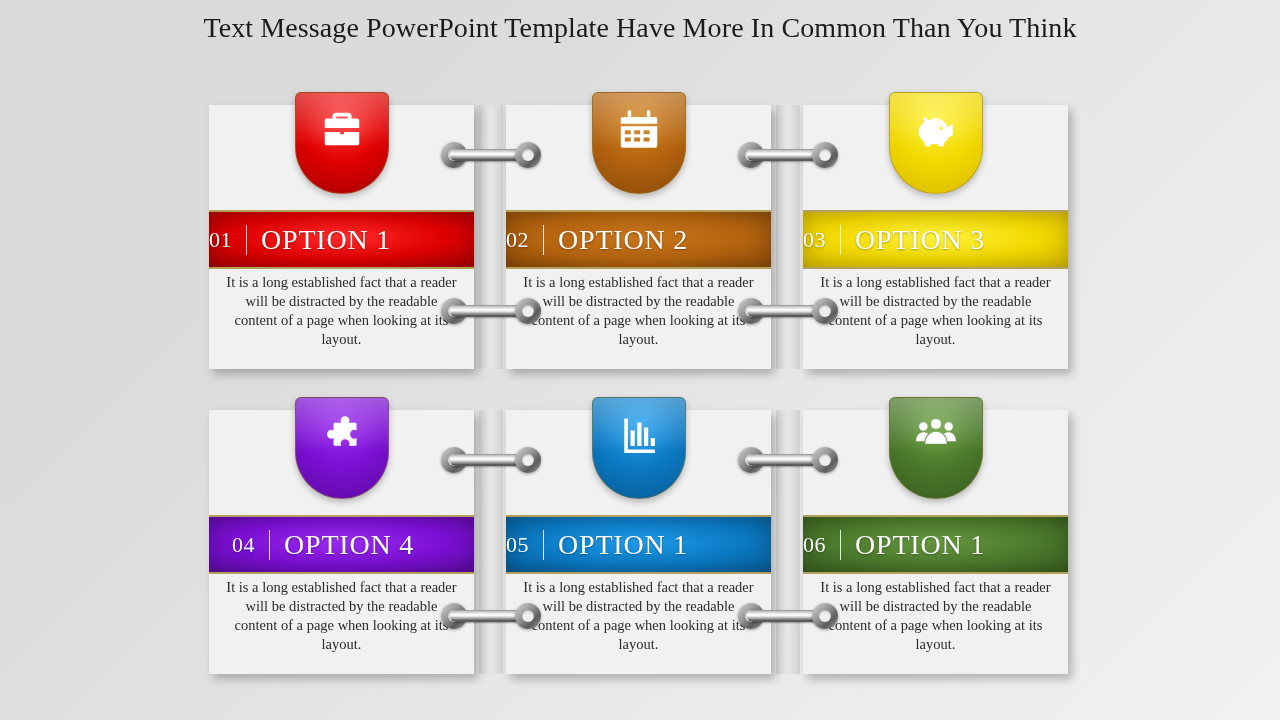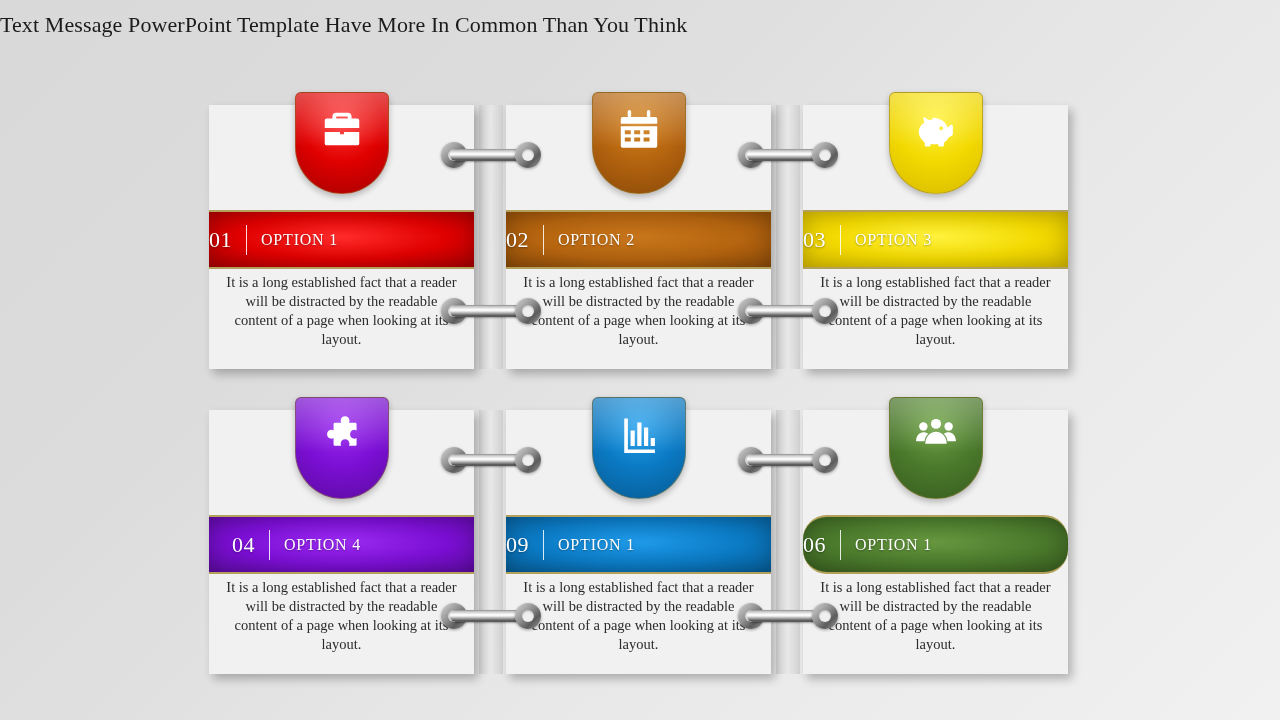--- a/index.html
+++ b/index.html
@@ -7,23 +7,23 @@
   body {
     font-family:"Liberation Serif", serif;
     background:linear-gradient(135deg, #d9d9d9 0%, #dcdcdc 30%, #e8e8e8 62%, #f1f1f1 100%);
   }
 
   #slide { position:relative; width:1280px; height:720px; }
 
   
   .slide-title {
     position:absolute; top:12px; left:0; width:1280px;
-    text-align:left;
+    text-align:center;
     font-family:"Liberation Serif", serif;
-    font-size:22px; font-weight:400; letter-spacing:.1px;
+    font-size:28px; font-weight:400; letter-spacing:.1px;
     color:#1b1b1b;
     white-space:nowrap;
   }
 
   
   .grid { position:absolute; left:0; top:0; width:1280px; height:720px; }
 
   .card {
     position:absolute;
     width:265px;
@@ -67,21 +67,21 @@
   }
   .bar .num {
     color:#fff; font-size:22px; font-family:"Liberation Serif", serif;
     letter-spacing:.5px; text-shadow:0 1px 2px rgba(0,0,0,.35);
   }
   .bar .sep {
     width:1px; height:30px; background:rgba(255,255,255,.85);
     margin:0 14px;
   }
   .bar .lbl {
-    color:#fff; font-size:16px; font-family:"Liberation Serif", serif;
+    color:#fff; font-size:28px; font-family:"Liberation Serif", serif;
     letter-spacing:.8px; text-shadow:0 1px 2px rgba(0,0,0,.35);
   }
 
   
   .body-text {
     position:absolute; left:14px; top:168px; width:237px;
     text-align:center;
     font-family:"Liberation Serif", serif;
     font-size:14.5px; line-height:1.30;
     color:#2b2b2b;
@@ -193,39 +193,39 @@
 
     <div class="card r2 c2">
       <div class="badge" style="background:radial-gradient(circle at 50% 28%, #28a3ef 0%, #0b7ac4 48%, #065b94 100%);">
         <span class="gloss"></span>
         <svg viewBox="0 0 24 24">
           <path d="M4.3 3.4h1.9v16.1h14.1v1.9H4.3z"></path>
           <path d="M7.6 9.6h2.2v8.1H7.6zm3.5-4.1h2.2v12.2h-2.2zm3.5 2.6h2.2v9.6h-2.2zm3.5 5.4h2.2v4.2h-2.2z"></path>
         </svg>
       </div>
       <div class="bar" style="background:radial-gradient(ellipse at 50% 45%, #1f9ae8 0%, #0b7ac4 55%, #065b94 100%);">
-        <span class="num">09</span>
+        <span class="num">05</span>
         <span class="sep"></span>
         <span class="lbl">OPTION 1</span>
       </div>
       <div class="body-text">It is a long established fact that a reader will be distracted by the readable content of a page when looking at its layout.</div>
     </div>
 
     <div class="card r2 c3">
       <div class="badge" style="background:radial-gradient(circle at 50% 28%, #6fa344 0%, #4b7a2c 48%, #375c1f 100%);">
         <span class="gloss"></span>
         <svg viewBox="0 0 24 24">
           <circle cx="12" cy="6.2" r="2.6"></circle>
           <circle cx="5.4" cy="7.6" r="2.2"></circle>
           <circle cx="18.6" cy="7.6" r="2.2"></circle>
           <path d="M5.4 10.6c1 0 1.9.3 2.6.8-1.1 1-1.8 2.3-2 3.8H1.6c0-2.6 1.7-4.6 3.8-4.6zm13.2 0c2.1 0 3.8 2 3.8 4.6h-4.4c-.2-1.5-.9-2.8-2-3.8.7-.5 1.6-.8 2.6-.8z"></path>
           <path d="M12 10.3c3.1 0 5.6 2.8 5.6 6.2H6.4c0-3.4 2.5-6.2 5.6-6.2z"></path>
         </svg>
       </div>
-      <div class="bar" style="background:radial-gradient(ellipse at 50% 45%, #66973f 0%, #4b7a2c 55%, #375c1f 100%);border-radius:24px;">
+      <div class="bar" style="background:radial-gradient(ellipse at 50% 45%, #66973f 0%, #4b7a2c 55%, #375c1f 100%);">
         <span class="num">06</span>
         <span class="sep"></span>
         <span class="lbl">OPTION 1</span>
       </div>
       <div class="body-text">It is a long established fact that a reader will be distracted by the readable content of a page when looking at its layout.</div>
     </div>
 
   </div>
 
   <div class="ring" style="left:441px; top:142px;">

